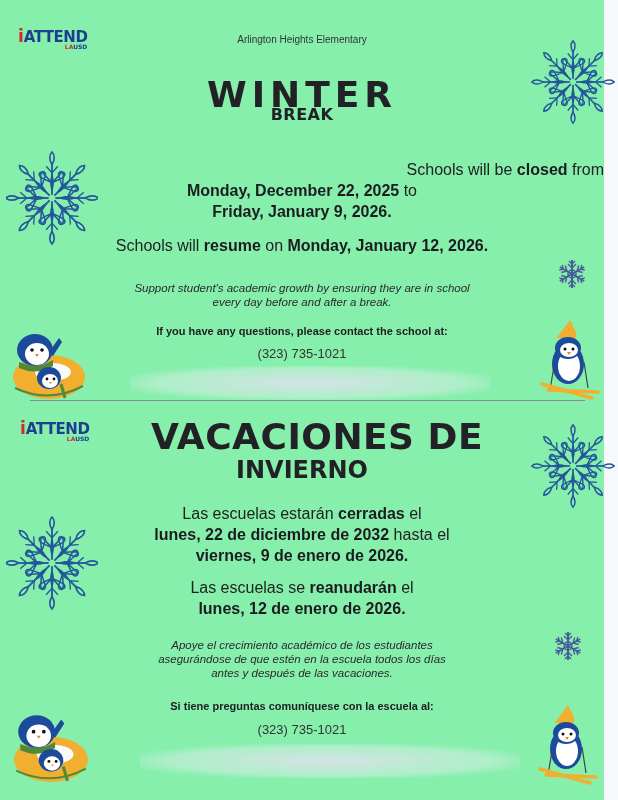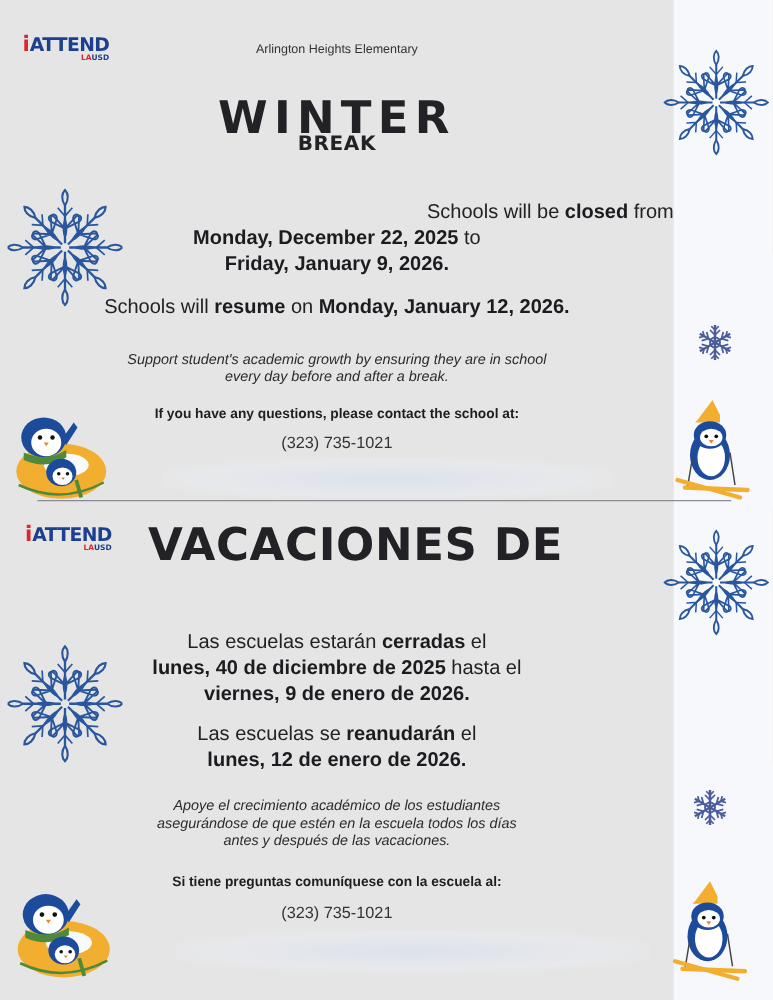--- a/index.html
+++ b/index.html
@@ -1,18 +1,18 @@
 <!DOCTYPE html>
 <html><head>
 <meta charset="utf-8">
 <style>
   * { box-sizing: border-box; margin: 0; padding: 0; }
   html, body { width: 618px; height: 800px; background: #f7f8fb; overflow: hidden; }
   body { position: relative; font-family: "Liberation Sans", "DejaVu Sans", sans-serif; color: #1e1e22; }
-  .page { position: absolute; left: 0; top: 0; width: 539px; height: 800px; background: #e5e5e5; }
+  .page { position: absolute; left: 0; top: 0; width: 604px; height: 800px; background: #86efac; }
   .abs { position: absolute; }
   .center { text-align: center; left: 0; right: 0; }
 
   
   .logo { font-family: "DejaVu Sans", sans-serif; font-weight: 900; line-height: 1; }
   .logo .i { color: #d9272e; font-size: 17px; font-weight: bold; }
   .logo .attend { color: #1c3f8f; font-size: 15px; font-weight: bold; letter-spacing: -0.5px; }
   .logo .lausd { display: block; text-align: right; font-size: 6px; font-weight: bold; margin-top: -1px; }
   .logo .lausd .la { color: #d9272e; }
   .logo .lausd .usd { color: #1c3f8f; }
@@ -175,30 +175,31 @@
   <div class="abs logo" style="left:20px; top:420px;">
     <span class="i">i</span><span class="attend">ATTEND</span>
     <span class="lausd"><span class="la">LA</span><span class="usd">USD</span></span>
   </div>
 
   <svg class="abs snow" style="left:528px; top:402px;" width="90" height="128" viewBox="-60 -62 120 124">
     <use href="#flake"></use>
   </svg>
 
   <div class="abs center title-big es-title1">VACACIONES DE</div>
+  <div class="abs center title-big es-title2">INVIERNO</div>
 
   <svg class="abs snow" style="left:6px; top:505px;" width="92" height="116" viewBox="-55 -60 110 120">
     <use href="#flake"></use>
   </svg>
 
   <div class="abs center body-line" style="top:504px;">
     <span>Las escuelas estarán </span><b>cerradas</b><span> el</span>
   </div>
   <div class="abs center body-line" style="top:525px;">
-    <b>lunes, 40 de diciembre de 2025</b><span> hasta el</span>
+    <b>lunes, 22 de diciembre de 2032</b><span> hasta el</span>
   </div>
   <div class="abs center body-line" style="top:546px;">
     <b>viernes, 9 de enero de 2026.</b>
   </div>
 
   <div class="abs center body-line" style="top:578px;">
     <span>Las escuelas se </span><b>reanudarán</b><span> el</span>
   </div>
   <div class="abs center body-line" style="top:599px;">
     <b>lunes, 12 de enero de 2026.</b>

